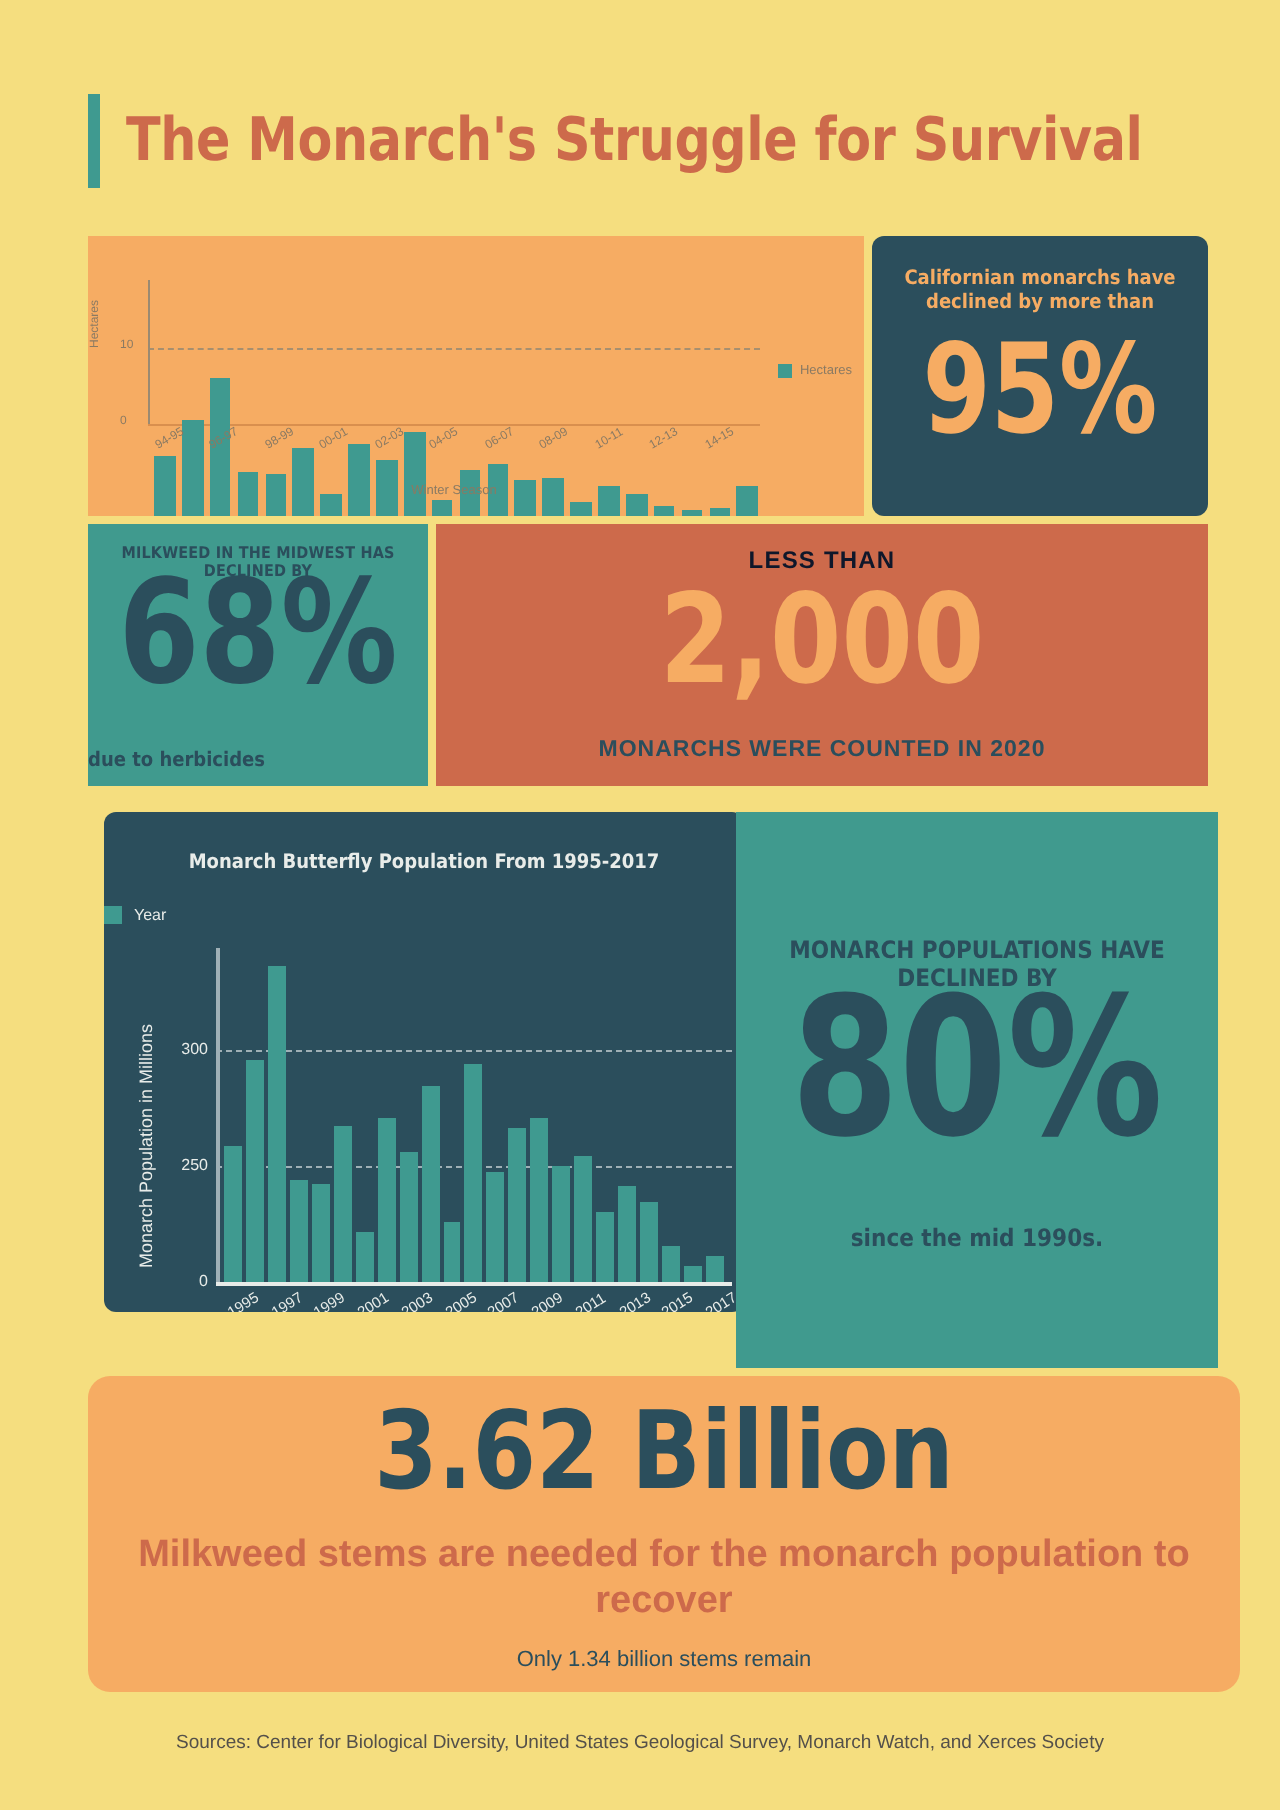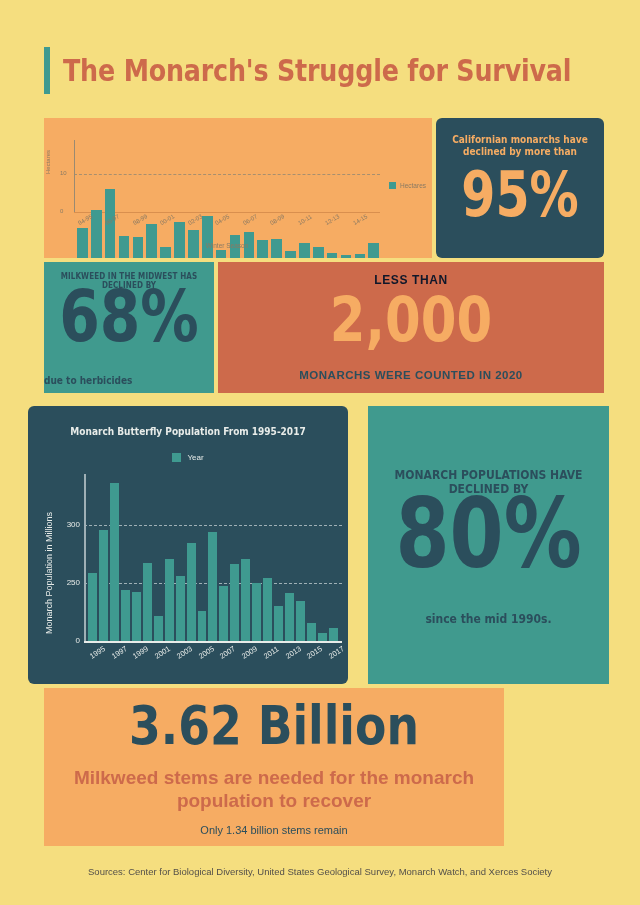--- a/index.html
+++ b/index.html
@@ -111,29 +111,29 @@
     font-family: "DejaVu Sans Condensed", "Liberation Sans Narrow", "Liberation Sans", sans-serif;
     font-size: 62px; font-weight: bold; color: #f6ac63; line-height: 1;
     transform: scaleX(0.92);
   }
   .ct-sub {
     position: absolute; left: 0; right: 0; bottom: 12px; text-align: center;
     font-size: 11.5px; font-weight: bold; color: #2b4e5c; letter-spacing: .5px;
   }
 
   
-  #chart2 { left: 28px; top: 406px; width: 320px; height: 278px; }
+  #chart2 { left: 52px; top: 406px; width: 320px; height: 250px; }
   .c2-title {
     position: absolute; left: 0; right: 0; top: 20px; text-align: center;
     font-family: "DejaVu Sans Condensed", "Liberation Sans Narrow", "Liberation Sans", sans-serif;
     font-size: 10px; font-weight: bold; color: #e8ece9;
   }
   .c2-legend {
     position: absolute; left: 0; right: 0; top: 47px;
-    display: flex; justify-content: center; align-items: center; gap: 6px;
+    display: flex; justify-content: flex-start; align-items: center; gap: 6px;
   }
   .c2-legend .swatch { width: 9px; height: 9px; background: #3f9a90; }
   .c2-legend .lbl { font-size: 8px; color: #e8ece9; }
   .c2-ylabel {
     position: absolute; left: 16px; top: 228px;
     font-size: 9px; color: #e8ece9;
     transform: rotate(-90deg); transform-origin: left top; white-space: nowrap;
   }
   .c2-axisline { position: absolute; left: 56px; top: 68px; width: 1.5px; height: 167px; background: #9fb0b6; }
   .c2-baseline { position: absolute; left: 56px; top: 235px; width: 258px; height: 1.5px; background: #e8ece9; }
@@ -160,21 +160,21 @@
     font-size: 96px; font-weight: bold; color: #2b4e5c; line-height: 1;
     transform: scaleX(0.9);
   }
   .dc-sub {
     position: absolute; left: 0; right: 0; top: 206px; text-align: center;
     font-family: "DejaVu Sans Condensed", "Liberation Sans Narrow", "Liberation Sans", sans-serif;
     font-size: 12px; font-weight: bold; color: #2b4e5c;
   }
 
   
-  #p-stems { left: 44px; top: 688px; width: 460px; height: 158px; }
+  #p-stems { left: 44px; top: 688px; width: 576px; height: 158px; border-radius: 11px; }
   .st-big {
     position: absolute; left: 0; right: 0; top: 10px; text-align: center;
     font-family: "DejaVu Sans Condensed", "Liberation Sans Narrow", "Liberation Sans", sans-serif;
     font-size: 54px; font-weight: bold; color: #2b4e5c; line-height: 1.05;
     transform: scaleX(0.94);
   }
   .st-mid {
     position: absolute; left: 24px; right: 24px; top: 78px; text-align: center;
     font-size: 19px; font-weight: bold; color: #cd6a4b; line-height: 1.22;
   }

